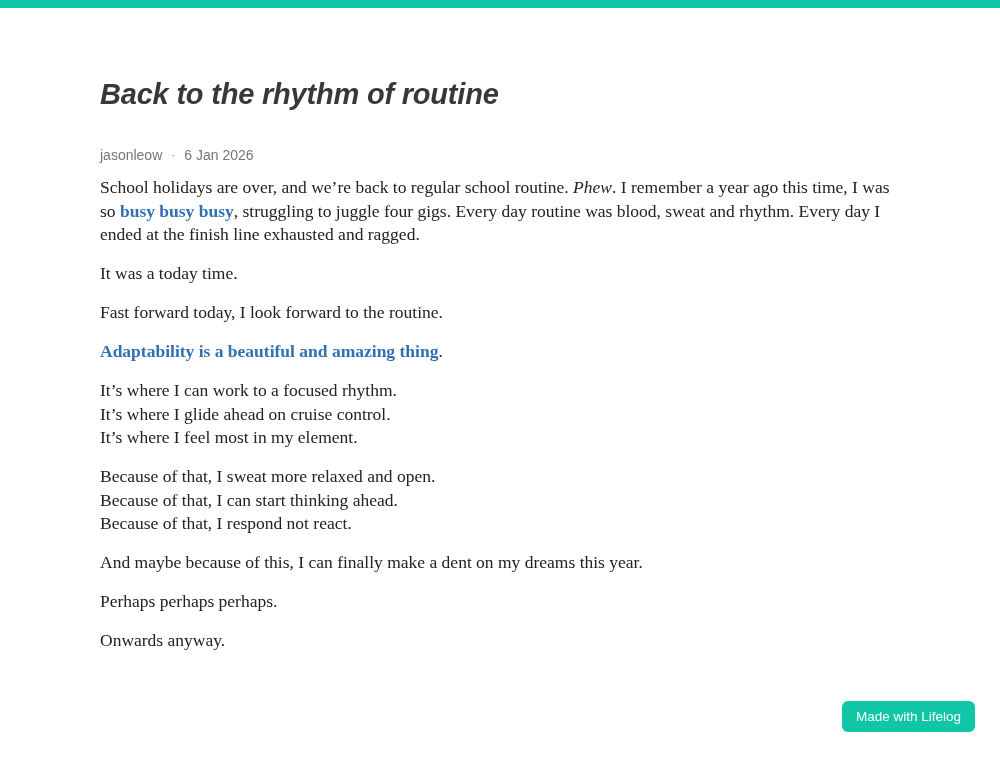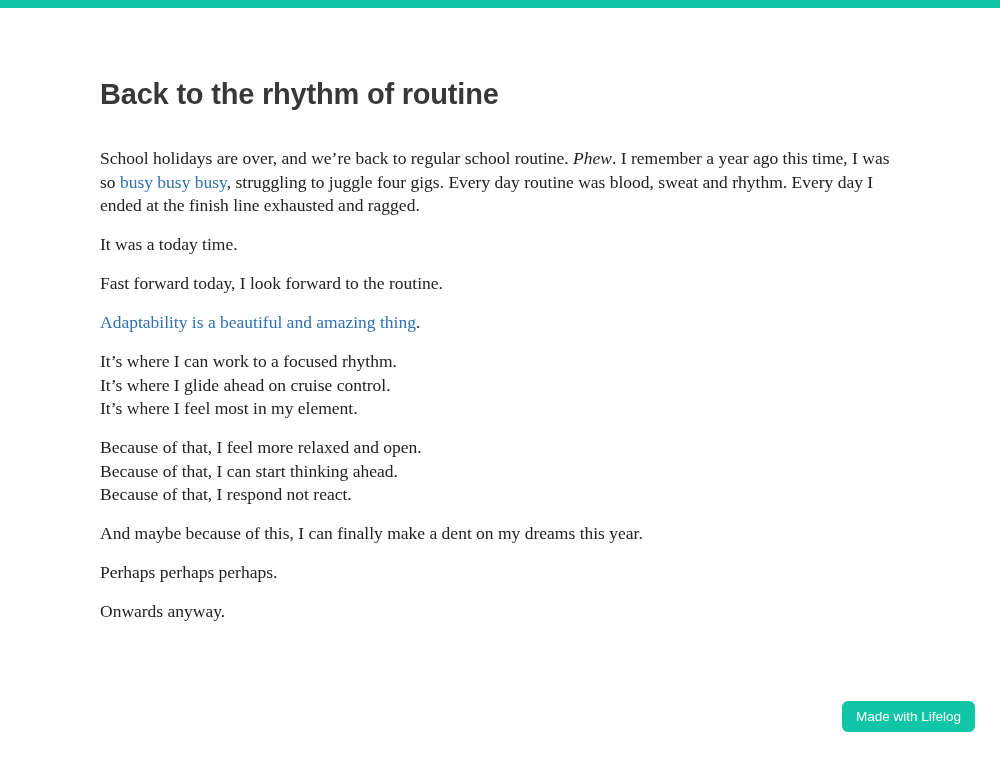--- a/index.html
+++ b/index.html
@@ -34,20 +34,21 @@
     padding-top: 78px; 
   }
   h1.post-title {
     margin: 0 0 36px 0;
     font-family: "Liberation Sans", sans-serif;
     font-size: 29px;
     line-height: 1.15;
     font-weight: 700;
     color: var(--title-color);
     letter-spacing: -0.2px;
+    font-style: italic;
   }
   .byline {
     font-family: "Liberation Sans", sans-serif;
     font-size: 14px;
     color: var(--byline-color);
     margin: 0 0 13px 0;
     display: flex;
     align-items: center;
     gap: 9px;
   }
@@ -61,20 +62,21 @@
     line-height: 23.5px;
     color: var(--body-color);
   }
   article.post-body p {
     margin: 0 0 15.5px 0;
   }
   article.post-body a {
     color: var(--link);
     text-decoration: none;
     cursor: pointer;
+    font-weight: bold;
   }
   article.post-body em {
     font-style: italic;
   }
   .made-with-badge {
     position: absolute;
     right: 25px;
     bottom: 27px;
     background: var(--accent);
     color: #ffffff;
@@ -88,28 +90,33 @@
   }
 </style>
 </head>
 <body>
 
 <div class="accent-bar"></div>
 
 <div class="container">
   <h1 class="post-title">Back to the rhythm of routine</h1>
 
+  <div class="byline">
+    <span>jasonleow</span>
+    <span class="dot-sep">·</span>
+    <span>6 Jan 2026</span>
+  </div>
 
   <article class="post-body" id="post-body">
 
   <p><span>School holidays are over, and we’re back to regular school routine. </span><em>Phew</em><span>. I remember a year ago this time, I was so </span><a>busy busy busy</a><span>, struggling to juggle four gigs. Every day routine was blood, sweat and rhythm. Every day I ended at the finish line exhausted and ragged.</span></p>
       <p><span>It was a today time.</span></p>
       <p><span>Fast forward today, I look forward to the routine.</span></p>
       <p><a>Adaptability is a beautiful and amazing thing</a><span>.</span></p>
       <p><span>It’s where I can work to a focused rhythm.</span><br><span>It’s where I glide ahead on cruise control.</span><br><span>It’s where I feel most in my element.</span></p>
-      <p><span>Because of that, I feel more relaxed and open.</span><br><span>Because of that, I can start thinking ahead.</span><br><span>Because of that, I respond not react.</span></p>
+      <p><span>Because of that, I sweat more relaxed and open.</span><br><span>Because of that, I can start thinking ahead.</span><br><span>Because of that, I respond not react.</span></p>
       <p><span>And maybe because of this, I can finally make a dent on my dreams this year.</span></p>
       <p><span>Perhaps perhaps perhaps.</span></p>
       <p><span>Onwards anyway.</span></p>
     </article>
 </div>
 
 <button class="made-with-badge">Made with Lifelog</button>
 
 </body></html>

